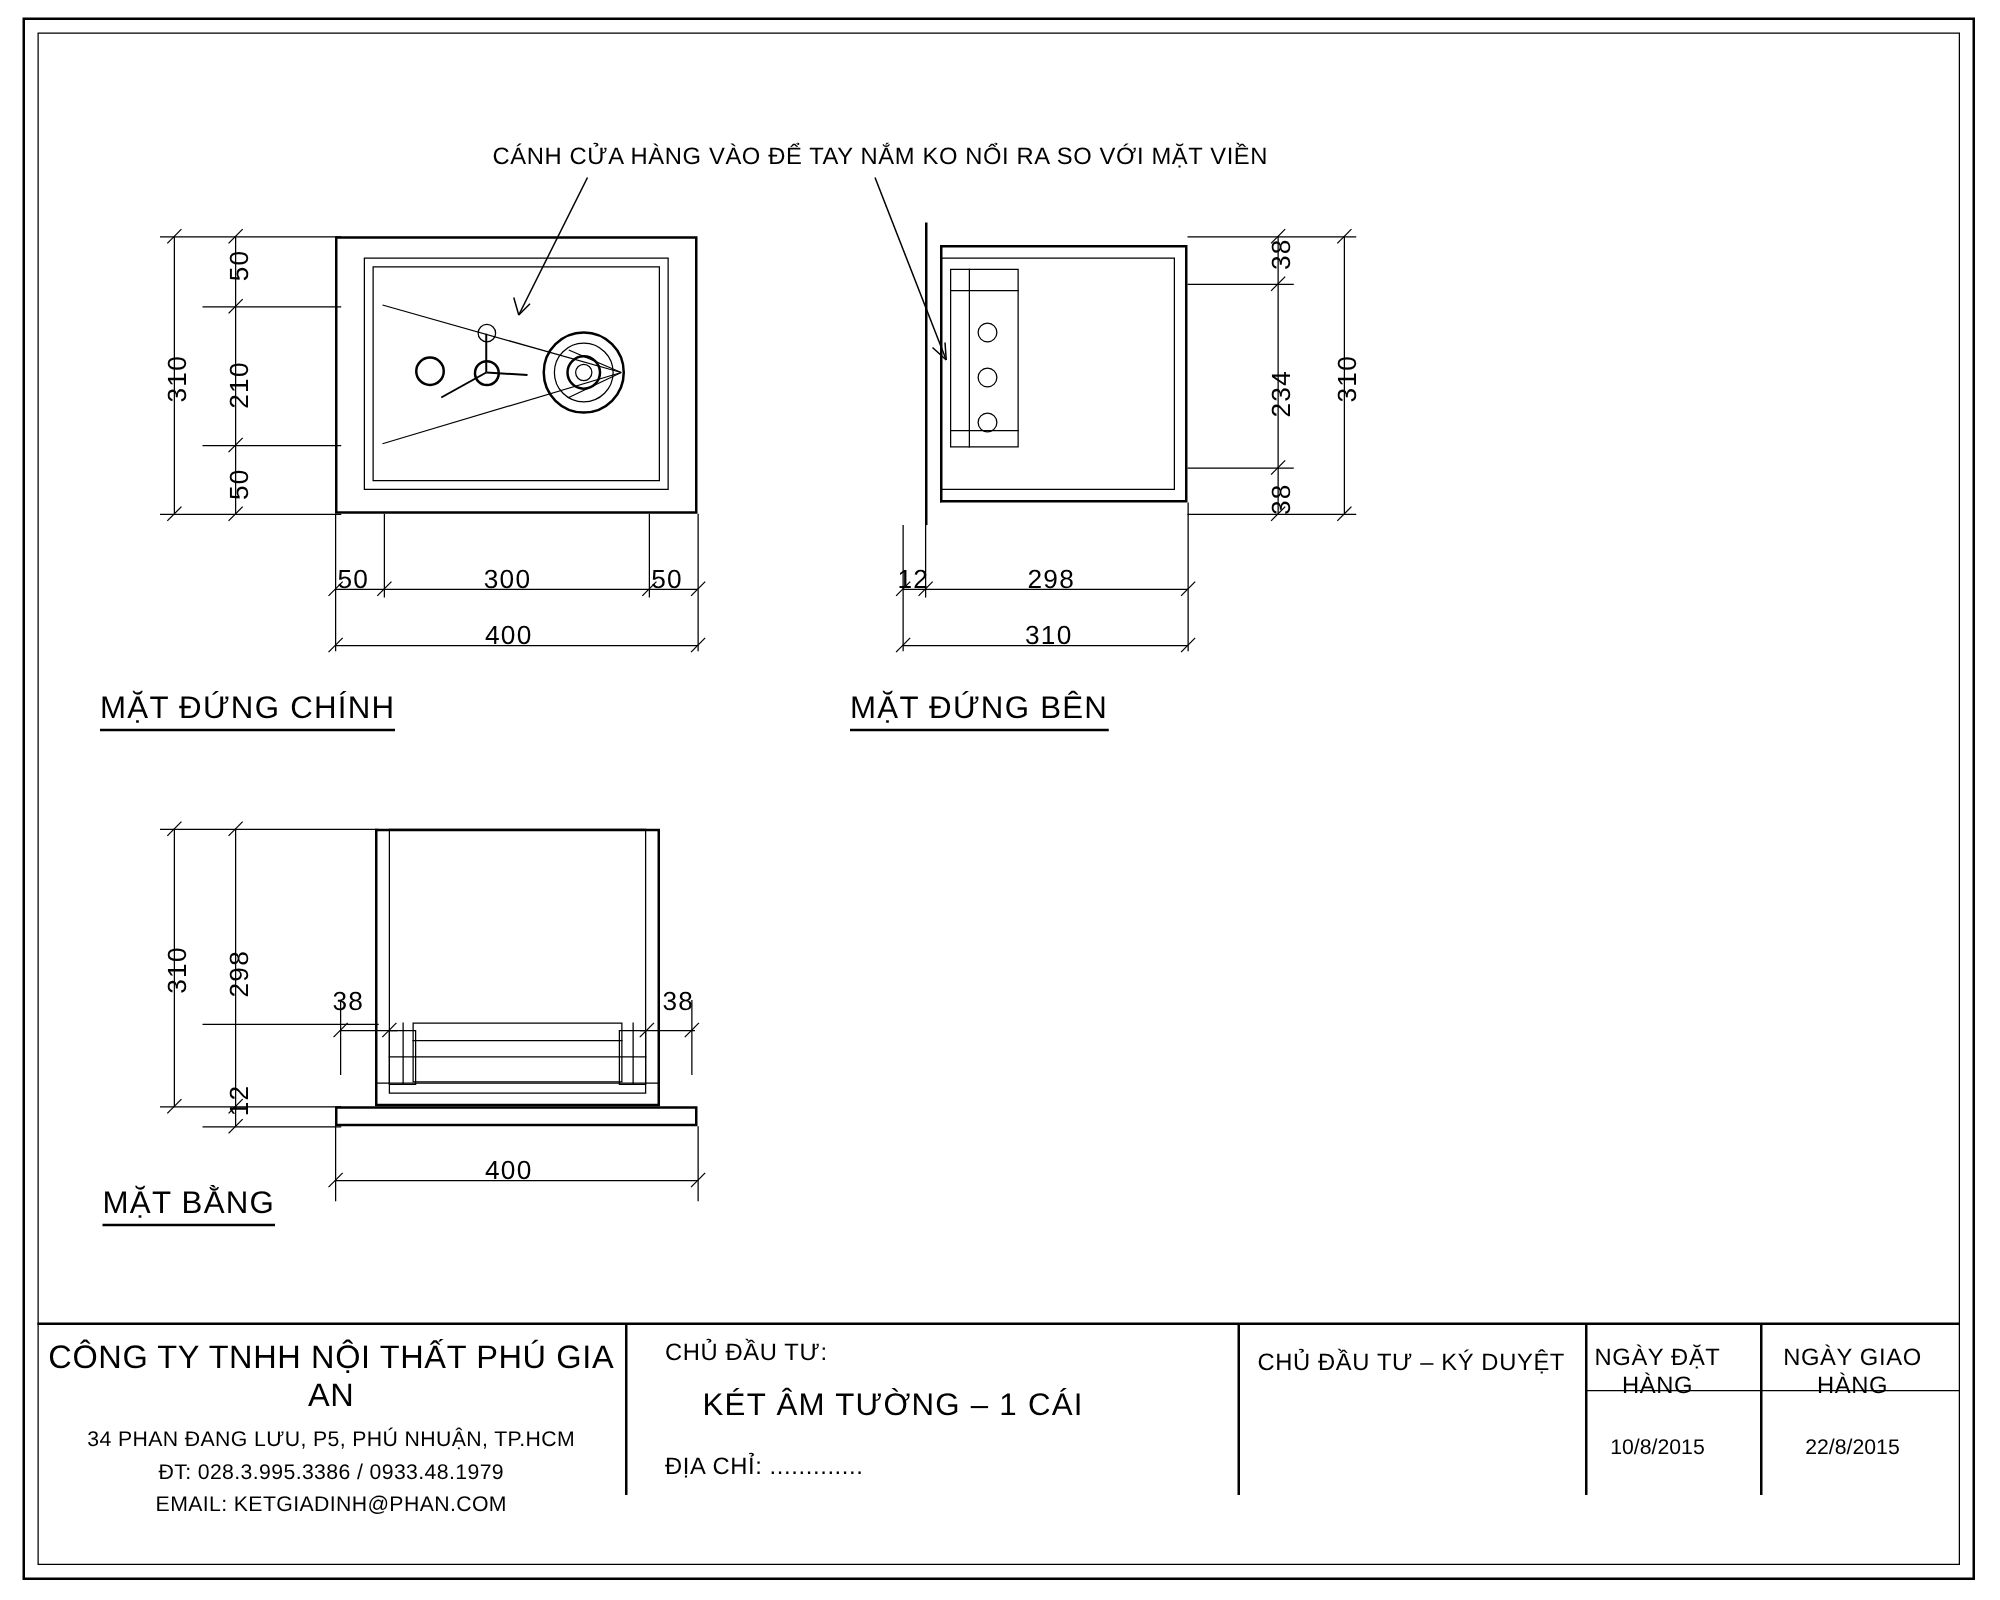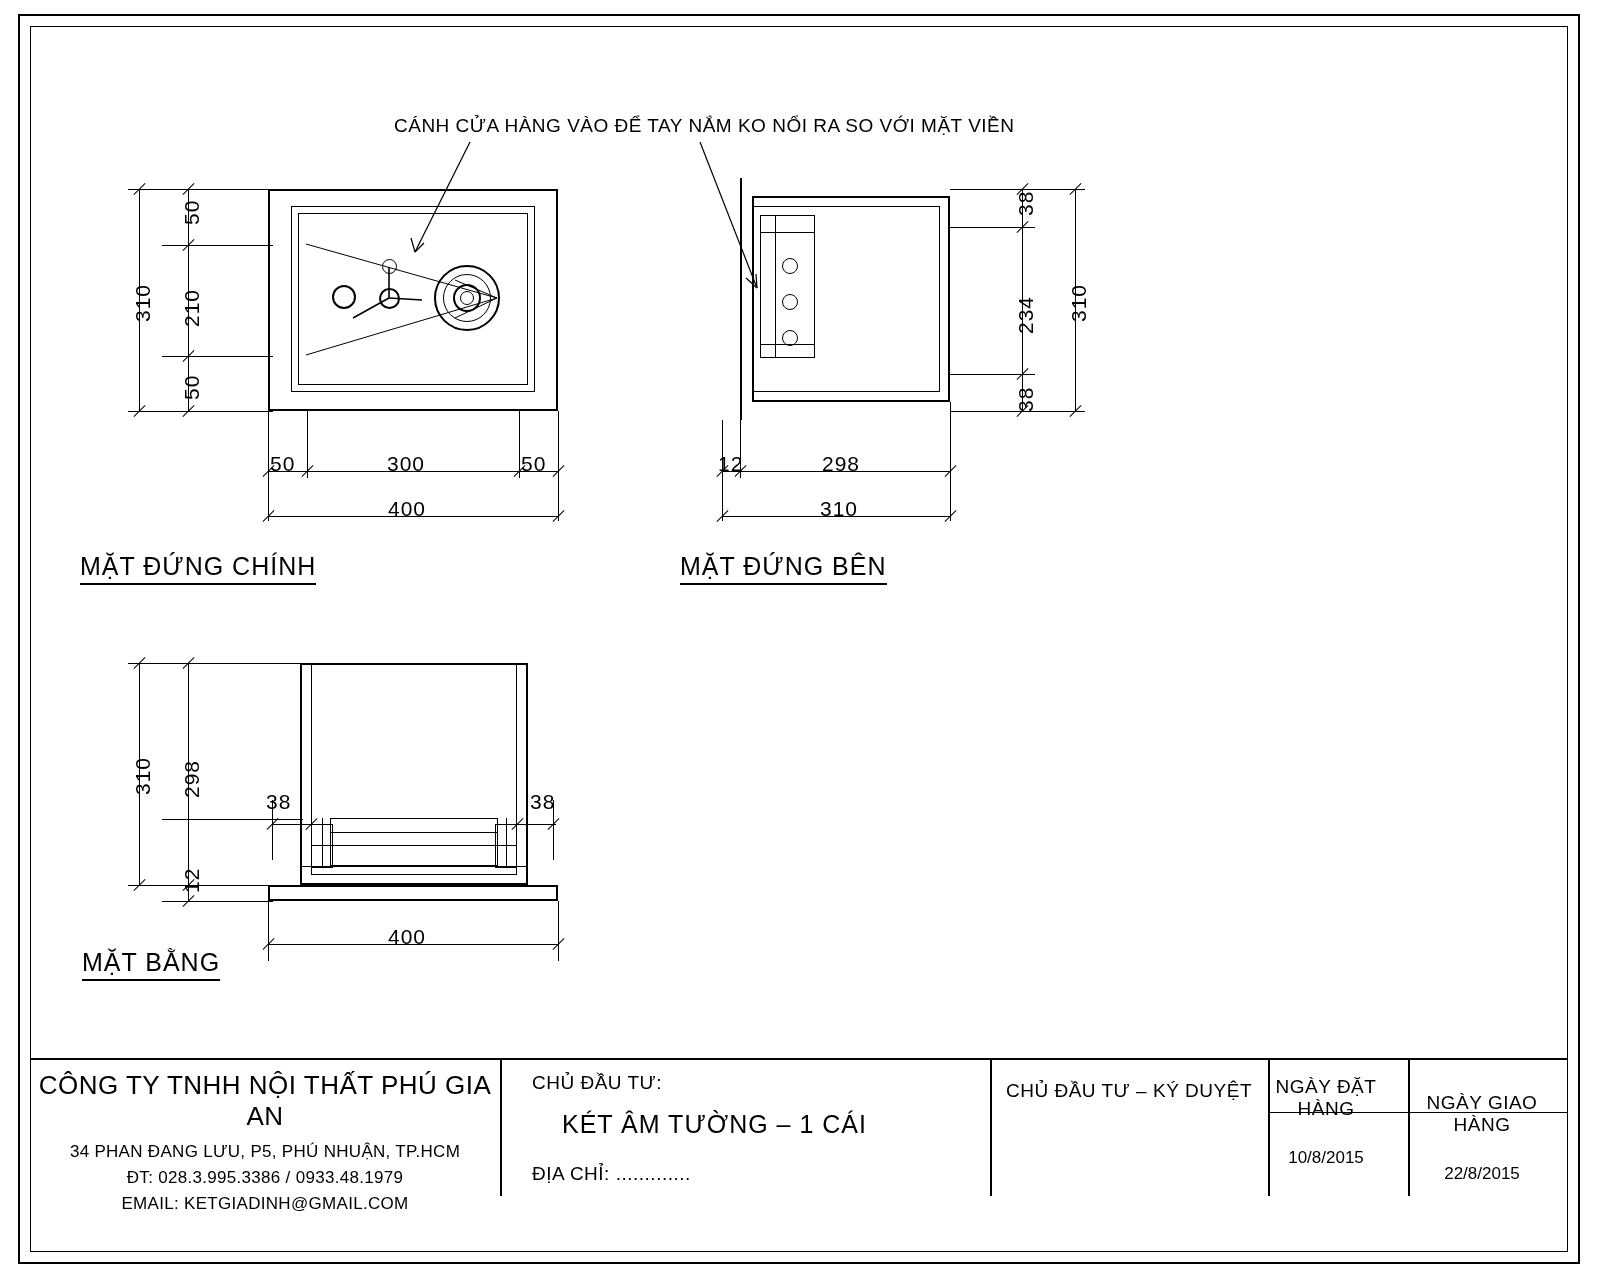--- a/index.html
+++ b/index.html
@@ -341,37 +341,37 @@
     <div class="ln vl2" style="left:1238px; top:0; height:136px;"></div>
     <div class="ln vl2" style="left:1378px; top:0; height:136px;"></div>
 
     <div class="ln hl" style="left:1238px; top:52px; width:140px;"></div>
     <div class="ln hl" style="left:1378px; top:52px; width:160px;"></div>
 
     <div class="tb-cell" style="left:0; top:10px; width:470px;">
       <div class="company-name">CÔNG TY TNHH NỘI THẤT PHÚ GIA AN</div>
       <div class="company-line" style="margin-top:10px;">34 PHAN ĐANG LƯU, P5, PHÚ NHUẬN, TP.HCM</div>
       <div class="company-line" style="margin-top:6px;">ĐT: 028.3.995.3386 / 0933.48.1979</div>
-      <div class="company-line" style="margin-top:6px;">EMAIL: KETGIADINH@GMAIL.COM</div>
+      <div class="company-line" style="margin-top:6px;">EMAIL: KETGIADINH@PHAN.COM</div>
     </div>
 
     <div class="tb-cell" style="left:470px; top:0; width:490px; height:136px; text-align:left;">
       <div class="tb-label" style="margin:12px 0 0 32px;">CHỦ ĐẦU TƯ:</div>
       <div class="tb-big" style="margin:16px 0 0 62px;">KÉT ÂM TƯỜNG – 1 CÁI</div>
       <div class="tb-label" style="margin:24px 0 0 32px;">ĐỊA CHỈ: .............</div>
     </div>
 
     <div class="tb-cell" style="left:960px; top:0; width:278px; height:136px;">
       <div class="tb-label" style="margin-top:20px;">CHỦ ĐẦU TƯ – KÝ DUYỆT</div>
     </div>
 
     <div class="tb-cell" style="left:1238px; top:0; width:116px; height:136px;">
       <div class="tb-label" style="margin-top:16px;">NGÀY ĐẶT HÀNG</div>
       <div class="tb-small" style="margin-top:28px;">10/8/2015</div>
     </div>
 
-    <div class="tb-cell" style="left:1378px; top:16px; width:148px; height:136px;">
+    <div class="tb-cell" style="left:1378px; top:0; width:148px; height:136px;">
       <div class="tb-label" style="margin-top:16px;">NGÀY GIAO HÀNG</div>
       <div class="tb-small" style="margin-top:28px;">22/8/2015</div>
     </div>
   </div>
 
 </div>
 
 </body></html>

